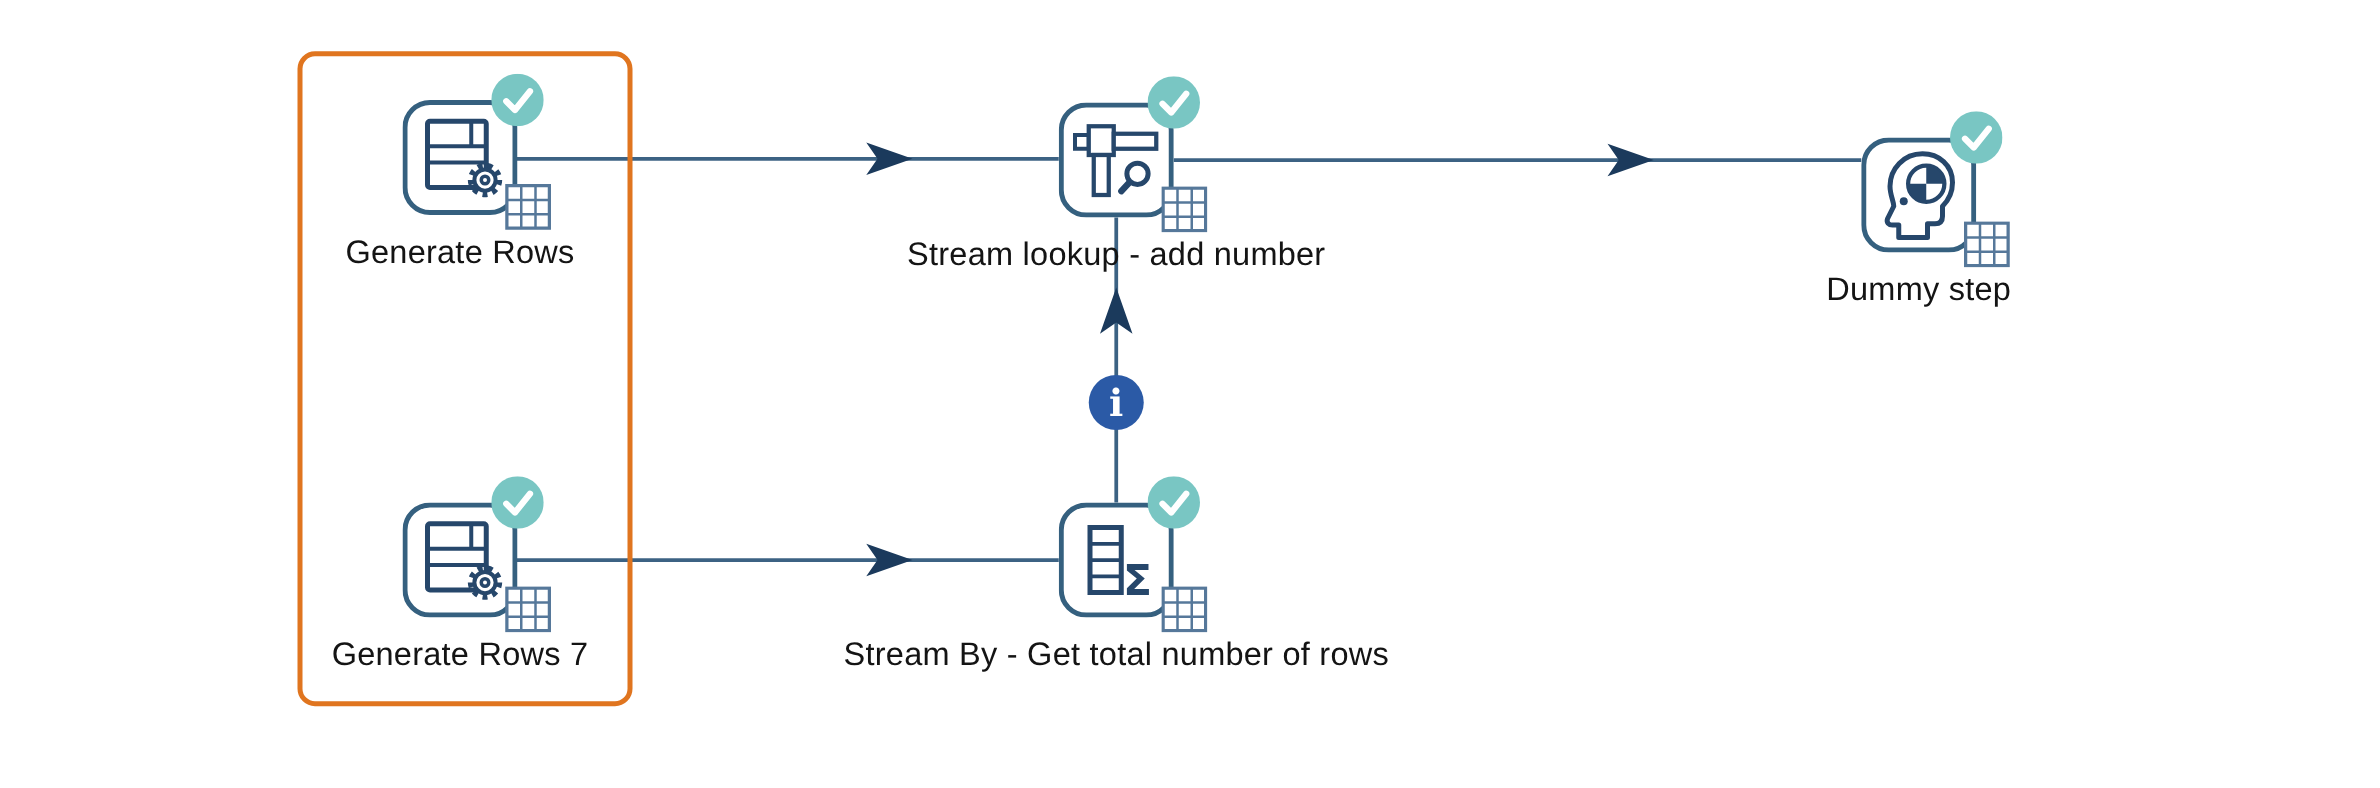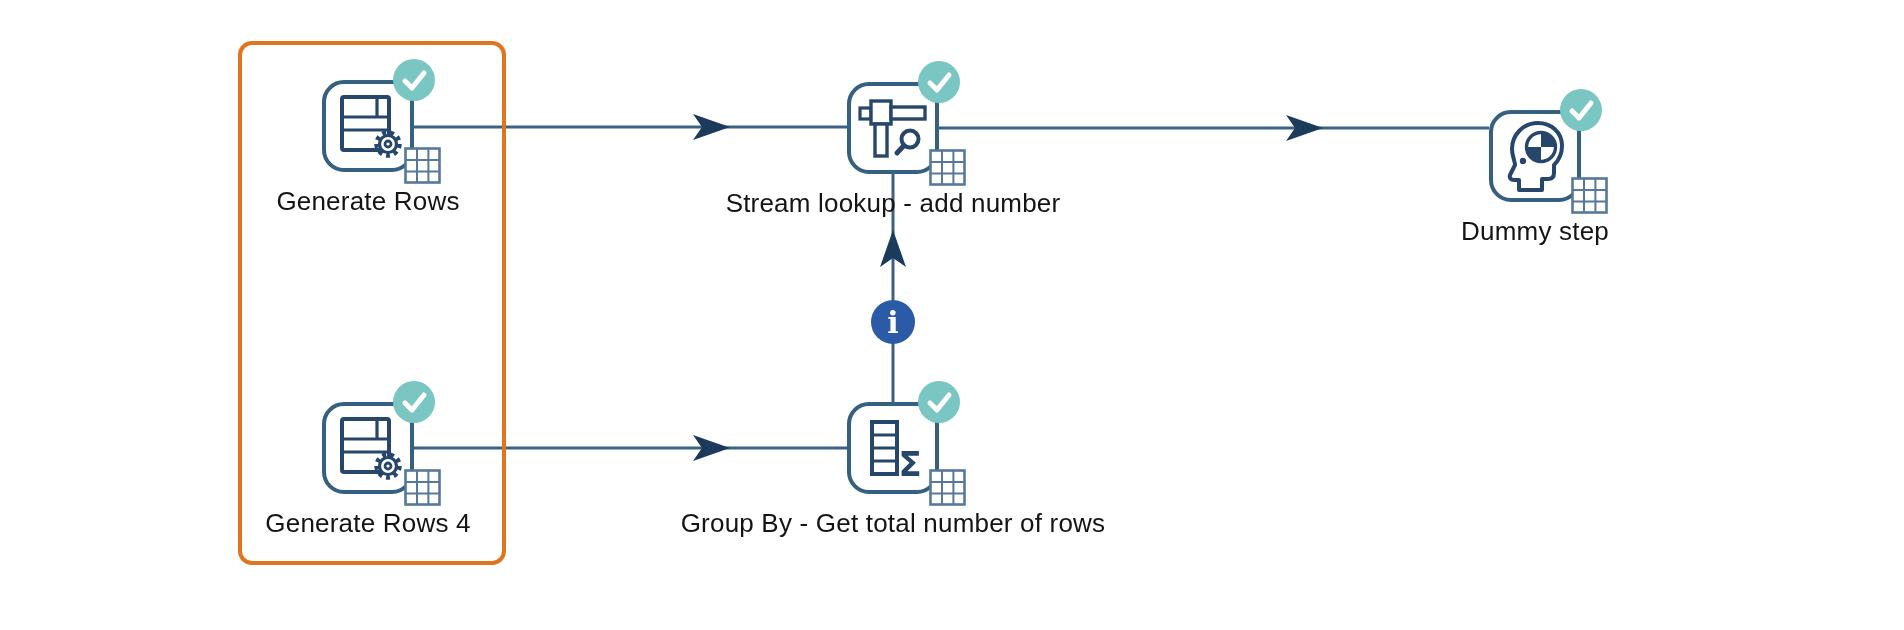--- a/index.html
+++ b/index.html
@@ -107,21 +107,21 @@
       <circle cx="21" cy="21" r="21" fill="#79C6C3"></circle>
       <path d="M12 22 L19 29 L31 14" fill="none" stroke="#ffffff" stroke-width="5" stroke-linecap="round" stroke-linejoin="round"></path>
     </svg>
     <svg class="badge-grid" viewBox="0 0 37 37">
       <rect x="1.5" y="1.5" width="34" height="34" fill="#ffffff" stroke="#56789A" stroke-width="2.6"></rect>
       <line x1="13" y1="1.5" x2="13" y2="35.5" stroke="#56789A" stroke-width="2"></line>
       <line x1="24.4" y1="1.5" x2="24.4" y2="35.5" stroke="#56789A" stroke-width="2"></line>
       <line x1="1.5" y1="13" x2="35.5" y2="13" stroke="#56789A" stroke-width="2"></line>
       <line x1="1.5" y1="24.4" x2="35.5" y2="24.4" stroke="#56789A" stroke-width="2"></line>
     </svg>
-    <div class="step-label">Generate Rows 4</div>
+    <div class="step-label">Generate Rows 7</div>
   </div>
 
   <div class="step" style="left:847px;top:82px;">
     <svg class="step-box" viewBox="0 0 92 92">
       <rect x="2" y="2" width="88" height="88" rx="20" fill="#ffffff" stroke="#35607F" stroke-width="4"></rect>
       <rect x="13" y="26" width="11" height="11" fill="#ffffff" stroke="#26476B" stroke-width="3.2"></rect>
       <rect x="24" y="19" width="20" height="23" fill="#ffffff" stroke="#26476B" stroke-width="3.4"></rect>
       <rect x="44" y="25" width="34" height="12" fill="#ffffff" stroke="#26476B" stroke-width="3.4"></rect>
       <rect x="28" y="42" width="12" height="32" fill="#ffffff" stroke="#26476B" stroke-width="3.4"></rect>
       <g>
@@ -156,21 +156,21 @@
       <circle cx="21" cy="21" r="21" fill="#79C6C3"></circle>
       <path d="M12 22 L19 29 L31 14" fill="none" stroke="#ffffff" stroke-width="5" stroke-linecap="round" stroke-linejoin="round"></path>
     </svg>
     <svg class="badge-grid" viewBox="0 0 37 37">
       <rect x="1.5" y="1.5" width="34" height="34" fill="#ffffff" stroke="#56789A" stroke-width="2.6"></rect>
       <line x1="13" y1="1.5" x2="13" y2="35.5" stroke="#56789A" stroke-width="2"></line>
       <line x1="24.4" y1="1.5" x2="24.4" y2="35.5" stroke="#56789A" stroke-width="2"></line>
       <line x1="1.5" y1="13" x2="35.5" y2="13" stroke="#56789A" stroke-width="2"></line>
       <line x1="1.5" y1="24.4" x2="35.5" y2="24.4" stroke="#56789A" stroke-width="2"></line>
     </svg>
-    <div class="step-label">Group By - Get total number of rows</div>
+    <div class="step-label">Stream By - Get total number of rows</div>
   </div>
 
   <div class="step" style="left:1489px;top:82px;margin-top:28px;">
     <svg class="step-box" viewBox="0 0 92 92">
       <rect x="2" y="2" width="88" height="88" rx="20" fill="#ffffff" stroke="#35607F" stroke-width="4"></rect>
       <path d="M49 13 C 34 13 23 25 23 39 C 23 46 26 51 26 55 L 21 65 C 20 68 22 70 25 70 L 30 70 L 30 80 L 53 80 L 53 69 C 55 69 57 69 59 69 C 63 69 65 67 65 63 L 65 55 C 70 50 73 44 73 36 C 73 22 62 13 49 13 Z" fill="none" stroke="#26476B" stroke-width="4" stroke-linejoin="round"></path>
       <g>
         <circle cx="52" cy="37" r="14.5" fill="#ffffff" stroke="#26476B" stroke-width="3.4"></circle>
         <path d="M52 37 L52 22.5 A14.5 14.5 0 0 1 66.5 37 Z" fill="#26476B"></path>
         <path d="M52 37 L52 51.5 A14.5 14.5 0 0 1 37.5 37 Z" fill="#26476B"></path>

